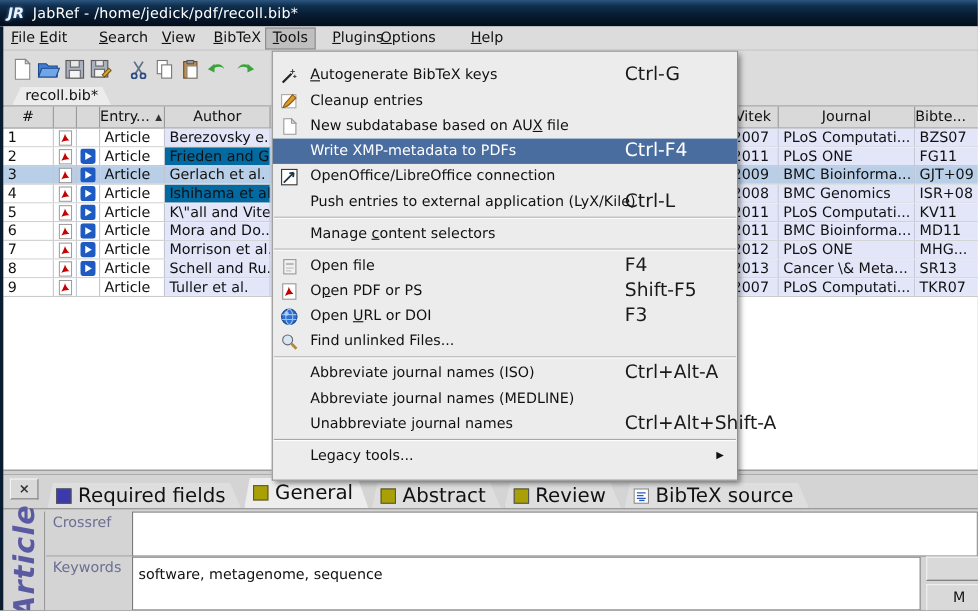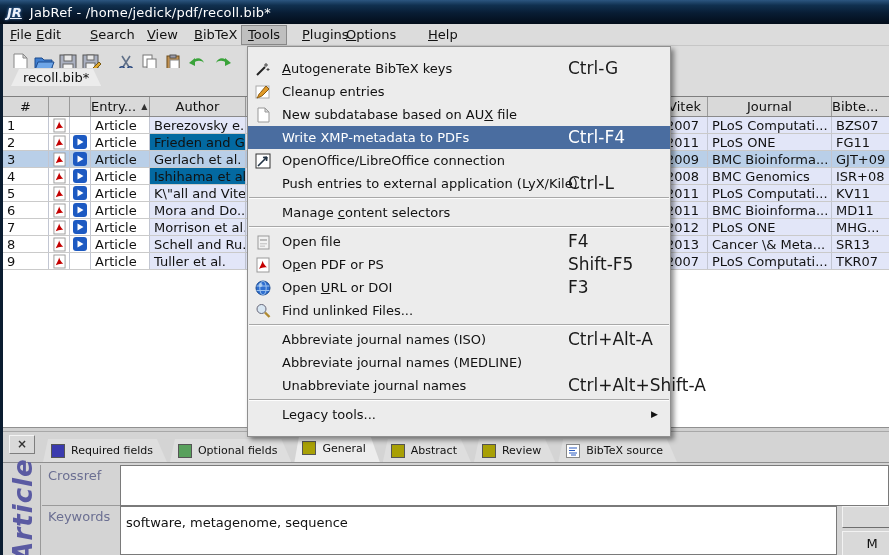--- a/index.html
+++ b/index.html
@@ -5,38 +5,38 @@
   html,body{margin:0;padding:0;background:#666;}
   *{box-sizing:border-box;font-family:"DejaVu Sans","Liberation Sans",sans-serif;}
   .window{position:relative;width:889px;height:555px;background:#dcdcdc;overflow:hidden;
           font-size:13px;color:#111;}
 
   
   .titlebar{position:absolute;left:0;top:0;width:889px;height:24px;
     background:linear-gradient(180deg,#2c5680 0%,#10304f 22%,#081c33 55%,#030d1a 100%);
     display:flex;align-items:center;color:#fff;}
   .logo{font-style:italic;font-weight:bold;font-size:13px;margin:0 8px 0 7px;color:#eef2fa;
-        text-shadow:0 0 3px #4d86c8;text-decoration:underline;}
+        text-shadow:0 0 3px #4d86c8;}
   .title-text{font-size:13px;letter-spacing:.2px;}
 
   
   .menubar{position:absolute;left:0;top:24px;width:889px;height:22px;background:#dcdcdc;
            border-bottom:1px solid #c6c6c6;}
   .mb-item{position:absolute;top:1px;height:20px;line-height:20px;padding:0 6px;cursor:default;}
   .mb-item.active{background:#bfbfbf;border:1px solid #8a8a8a;line-height:18px;}
   .mn{text-decoration:underline;}
 
   
   .toolbar{position:absolute;left:3px;top:47px;width:886px;height:31px;background:#dcdcdc;
            display:flex;align-items:center;padding-left:5px;}
   .tbtn{width:24px;height:26px;display:flex;align-items:center;justify-content:center;}
   .tgap{width:10px;}
 
   
-  .tabstrip{position:absolute;left:3px;top:68px;width:886px;height:18px;background:#dcdcdc;}
+  .tabstrip{position:absolute;left:3px;top:78px;width:886px;height:18px;background:#dcdcdc;}
   .ftab{position:absolute;left:8px;top:1px;height:17px;padding:0 12px;background:#ececec;
         clip-path:polygon(8px 0,calc(100% - 8px) 0,100% 100%,0 100%);
         line-height:17px;font-size:13px;filter:drop-shadow(0 0 1px #777);}
   .paneline{position:absolute;left:0;top:96px;width:889px;height:1px;background:#7e7e7e;}
 
   
   .tablearea{position:absolute;left:3px;top:97px;width:886px;height:330px;background:#fff;}
   .thead,.trow{display:flex;width:100%;}
   .thead{height:20px;background:#d9d9d9;border-bottom:1px solid #8a8a8a;}
   .h{border-right:1px solid #9a9a9a;display:flex;align-items:center;justify-content:center;
@@ -73,21 +73,21 @@
   .splitter{position:absolute;left:3px;top:427px;width:886px;height:5px;background:#d0d0d0;
             border-top:1px solid #909090;border-bottom:1px solid #a8a8a8;}
 
   
   .editor{position:absolute;left:3px;top:432px;width:886px;height:123px;background:#d4d4d4;}
   .closebtn{position:absolute;left:6px;top:3px;width:26px;height:19px;background:#d9d9d9;
             border:1px solid;border-color:#f4f4f4 #7e7e7e #7e7e7e #f4f4f4;
             font-size:12px;font-weight:bold;color:#333;text-align:center;line-height:16px;}
   .etabs{position:absolute;left:40px;top:2px;height:28px;display:flex;align-items:flex-end;}
   .etab{height:23px;background:#dedede;margin-right:3px;padding:0 14px 0 8px;
-        display:flex;align-items:center;font-size:11px;white-space:nowrap;
+        display:flex;align-items:center;font-size:18px;white-space:nowrap;
         clip-path:polygon(5px 0,calc(100% - 10px) 0,100% 100%,0 100%);
         filter:drop-shadow(0 0 1px #808080);}
   .etab.active{height:28px;background:#ededed;}
   .sq{width:14px;height:14px;margin-right:6px;border:1px solid #555;}
   .sq-required{background:var(--c-square_required,#3a3aae);}
   .sq-optional{background:var(--c-square_optional,#58a05c);}
   .sq-olive{background:var(--c-square_olive,#a8a005);}
   .etabline{position:absolute;left:0;top:30px;width:886px;height:1px;background:#8e8e8e;}
   .vlabel{position:absolute;left:2px;top:33px;width:36px;height:90px;display:flex;
           align-items:center;justify-content:center;border-right:1px solid #9a9a9a;}
@@ -529,24 +529,20 @@
 
   <div class="splitter"></div>
 
   <div class="editor">
     <div class="closebtn">×</div>
 
     <div class="etabs">
       <div class="etab">
         <span class="sq sq-required"></span>
         <span>Required fields</span>
-      </div>
-      <div class="etab">
-        <span class="sq sq-optional"></span>
-        <span>Optional fields</span>
       </div>
       <div class="etab active">
         <span class="sq sq-olive"></span>
         <span>General</span>
       </div>
       <div class="etab">
         <span class="sq sq-olive"></span>
         <span>Abstract</span>
       </div>
       <div class="etab">

